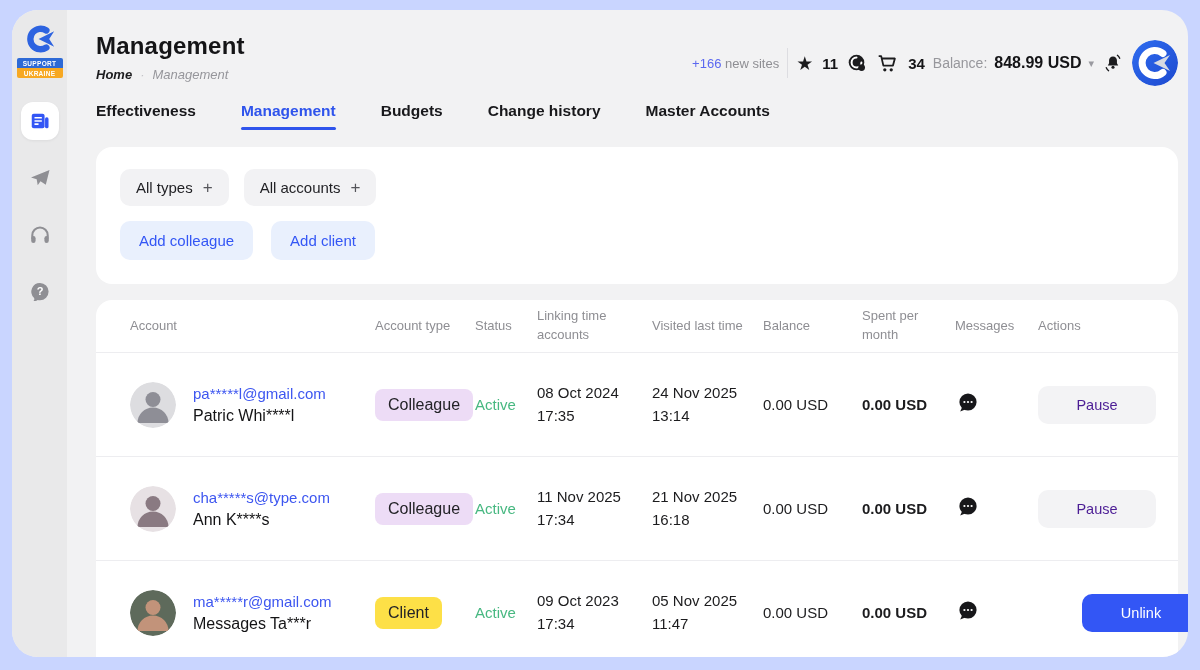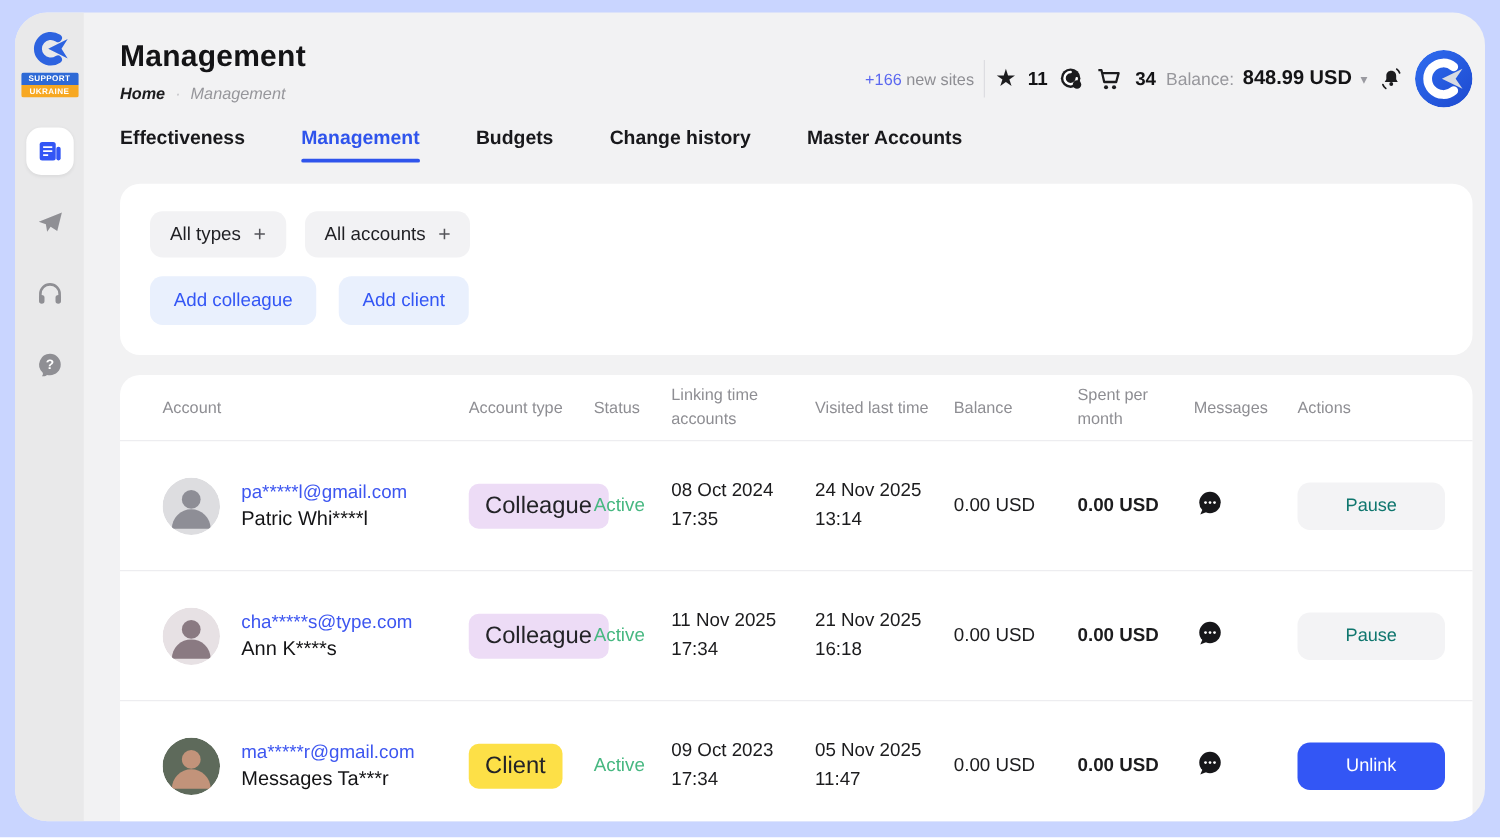--- a/index.html
+++ b/index.html
@@ -69,33 +69,33 @@
           padding-left:34px; padding-right:8px; align-items:center; }
   .t-head { min-height:52px; color:#8e8e93; font-size:13px; line-height:1.45; }
   .t-head > div { padding-right:10px; }
   .t-row { min-height:104px; border-top:1px solid #ededf0; font-size:15px; color:#1c1c1e; }
 
   .acct { display:flex; align-items:center; gap:17px; }
   .avatar { width:46px; height:46px; border-radius:50%; overflow:hidden; flex-shrink:0; }
   .acct .email { color:#3d56f0; font-size:15px; cursor:pointer; }
   .acct .name { margin-top:5px; font-size:16px; color:#141416; }
 
-  .badge { display:inline-block; padding:7px 13px; border-radius:8px; font-size:19px; color:#232327; }
+  .badge { display:inline-block; padding:7px 13px; border-radius:8px; font-size:16px; color:#232327; }
   .badge-colleague { background:#eddcf6; }
   .badge-client { background:#fde047; }
 
   .status { color:#47b881; }
   .dt { line-height:1.5; }
   .spent { font-weight:700; }
   .msg-btn { width:26px; height:26px; cursor:pointer; background:none; border:none; padding:0; }
 
   .row-btn { width:118px; height:38px; border-radius:10px; border:none; font-size:14.5px;
              font-family:inherit; cursor:pointer; }
-  .btn-pause { background:#f3f3f5; color:#0f766e; }
-  .btn-unlink { background:#3356f5; color:#fff; font-weight:500; }
+  .btn-pause { background:#f3f3f5; color:#4c1d95; }
+  .btn-unlink { background:#3356f5; color:#fff; font-weight:500;margin-left:44px; }
 </style>
 </head>
 <body>
 
 <div class="frame">
   <div class="app">
 
     <aside class="sidebar">
       <div class="logo">
         <svg viewBox="0 0 48 48">

